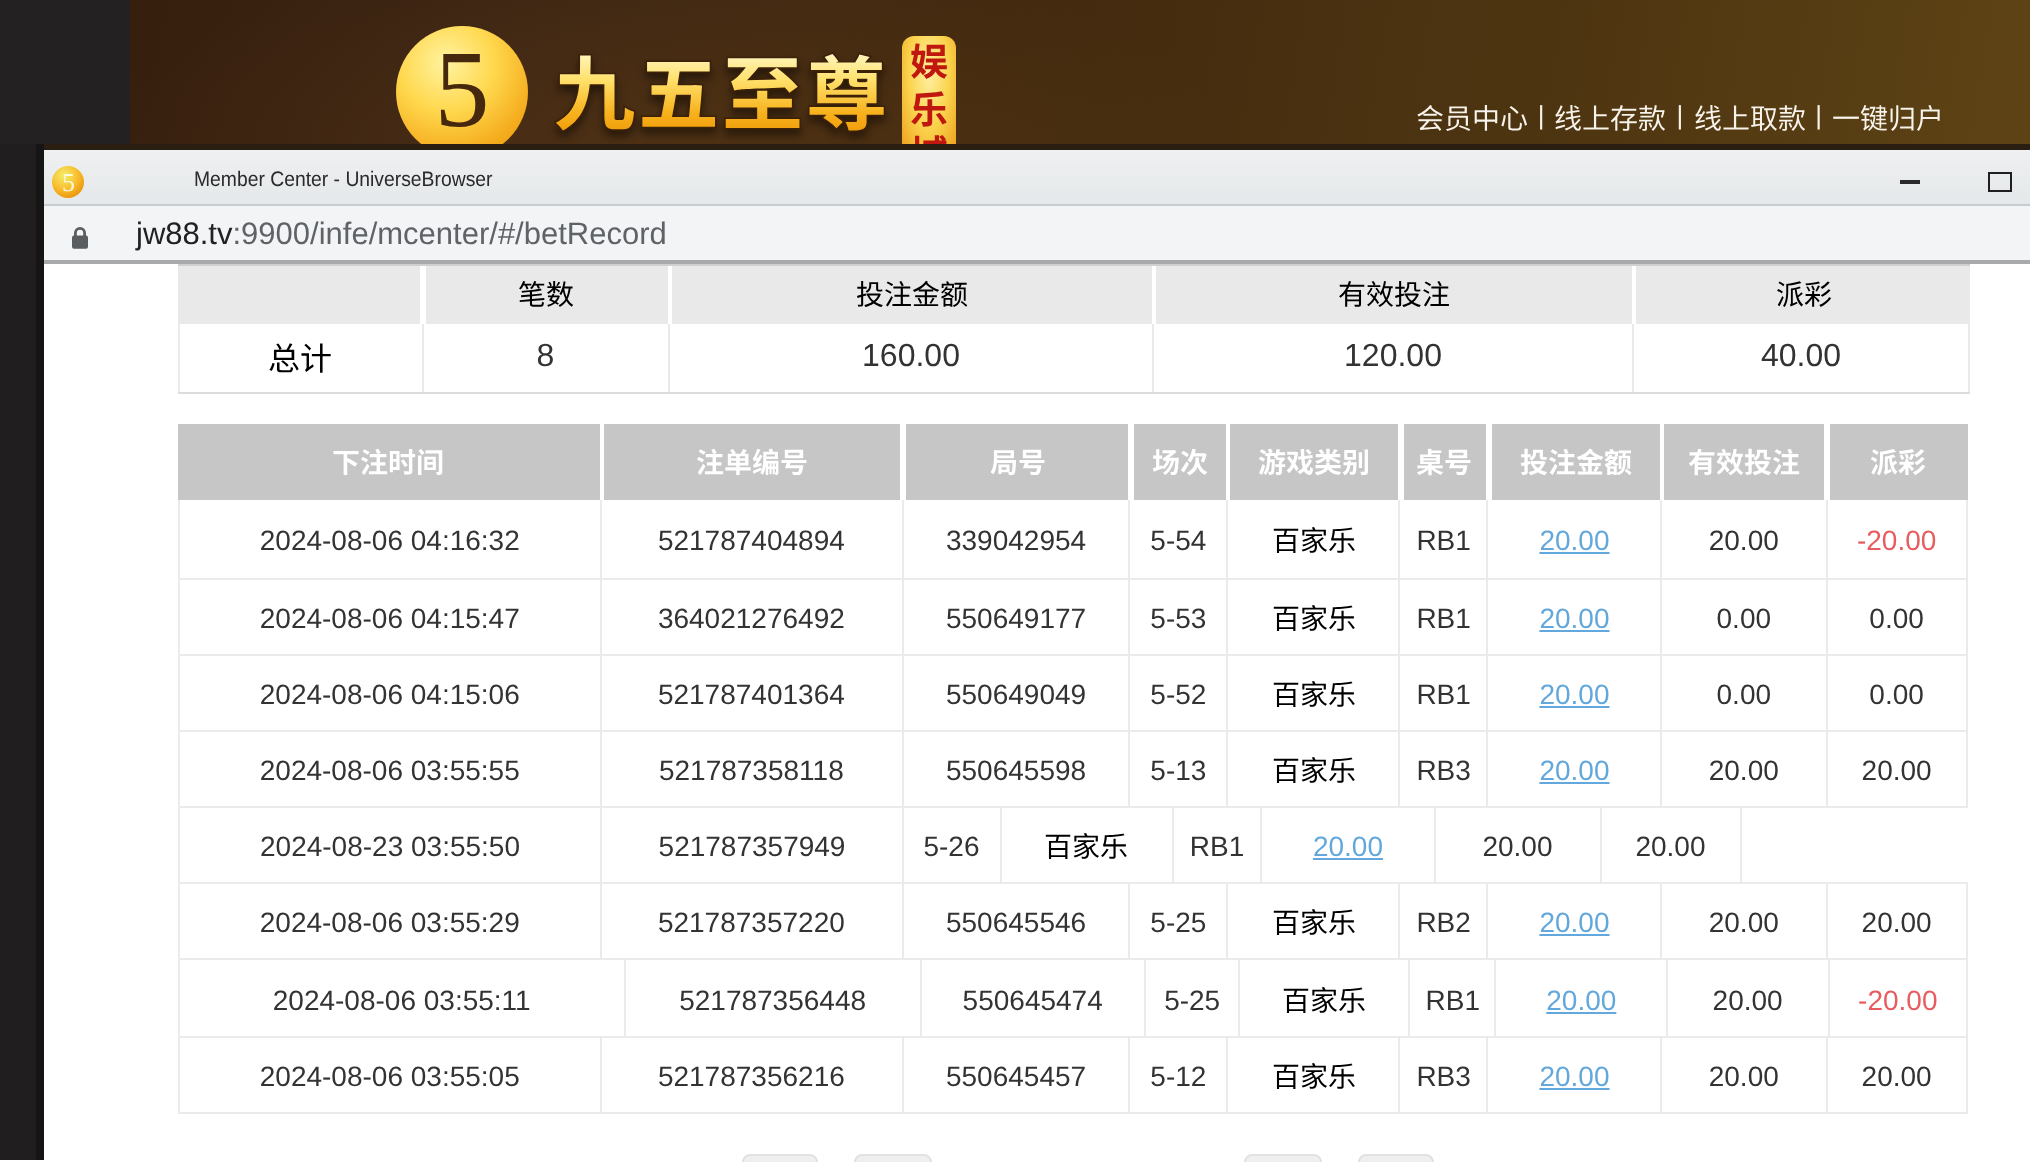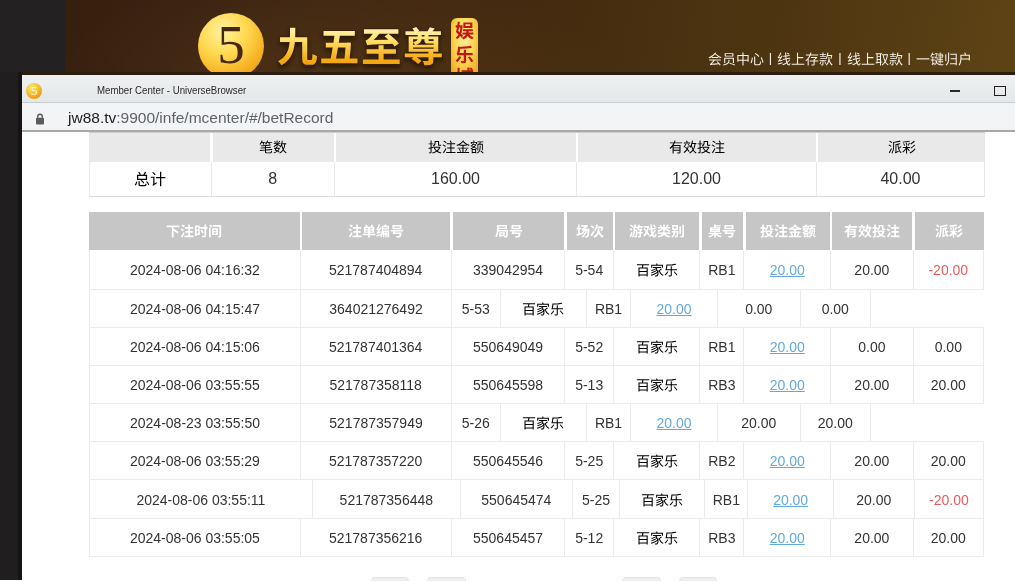--- a/index.html
+++ b/index.html
@@ -250,20 +250,21 @@
         <div class="c" style="width:44px">RB1</div>
         <div class="c" style="width:87px">
           <span class="lnk">20.00</span>
         </div>
         <div class="c" style="width:82.5px">20.00</div>
         <div class="c" style="width:70.5px;color:#e85b5e">-20.00</div>
       </div>
       <div class="brow">
         <div class="c" style="width:212px">2024-08-06 04:15:47</div>
         <div class="c" style="width:151px">364021276492</div>
+        <div class="c" style="width:114px">550649177</div>
         <div class="c" style="width:48.5px">5-53</div>
         <div class="c" style="width:86.5px">
           <svg class="cjk" width="42" height="14" viewBox="0 0 3000 1000">
             <use href="#r767e" x="0"></use>
             <use href="#r5bb6" x="1000"></use>
             <use href="#r4e50" x="2000"></use>
           </svg>
         </div>
         <div class="c" style="width:44px">RB1</div>
         <div class="c" style="width:87px">

